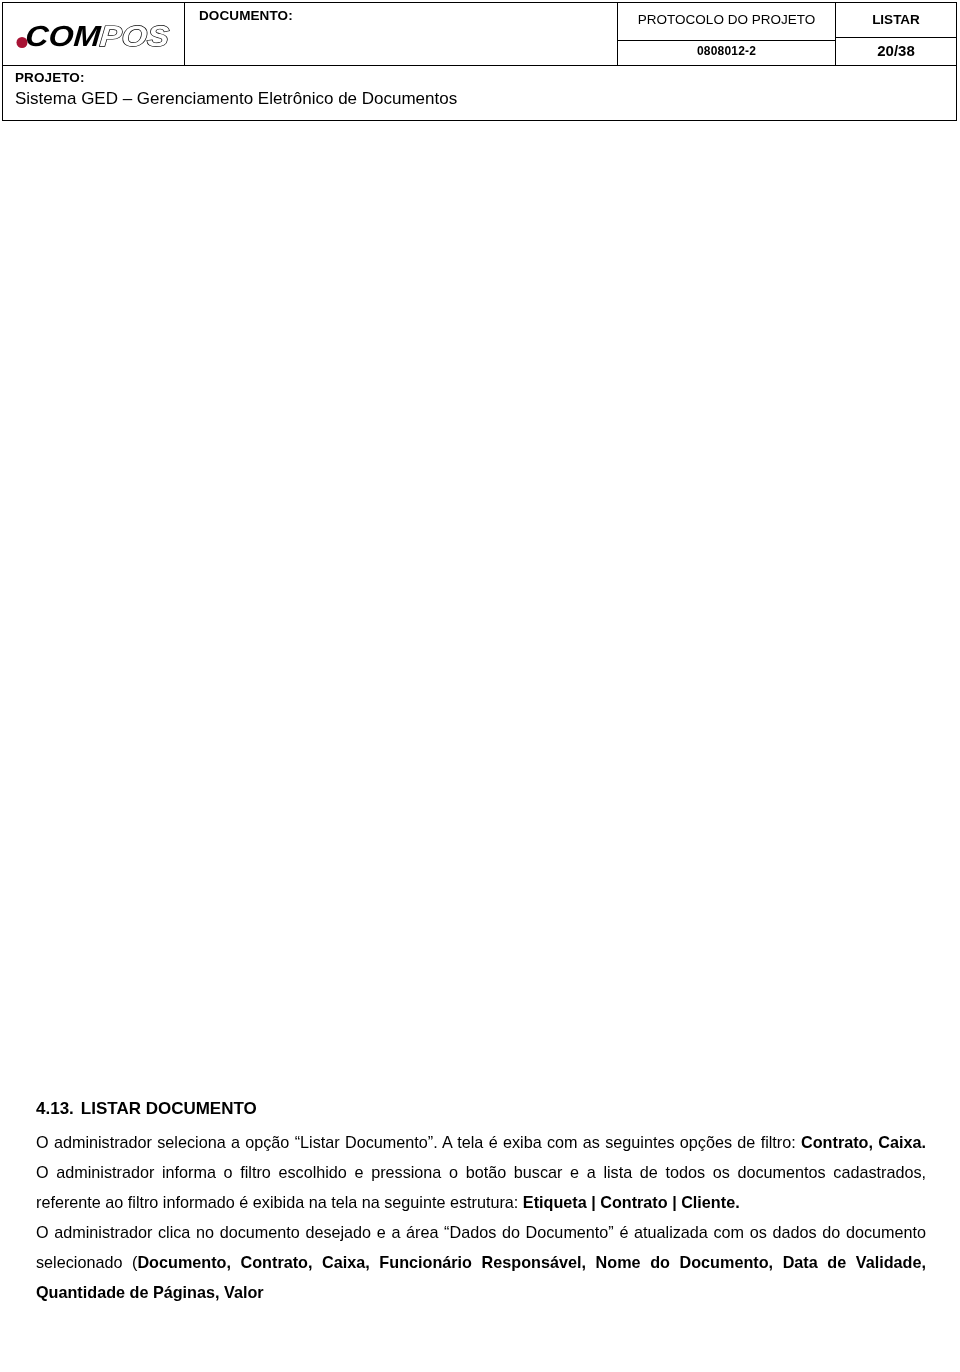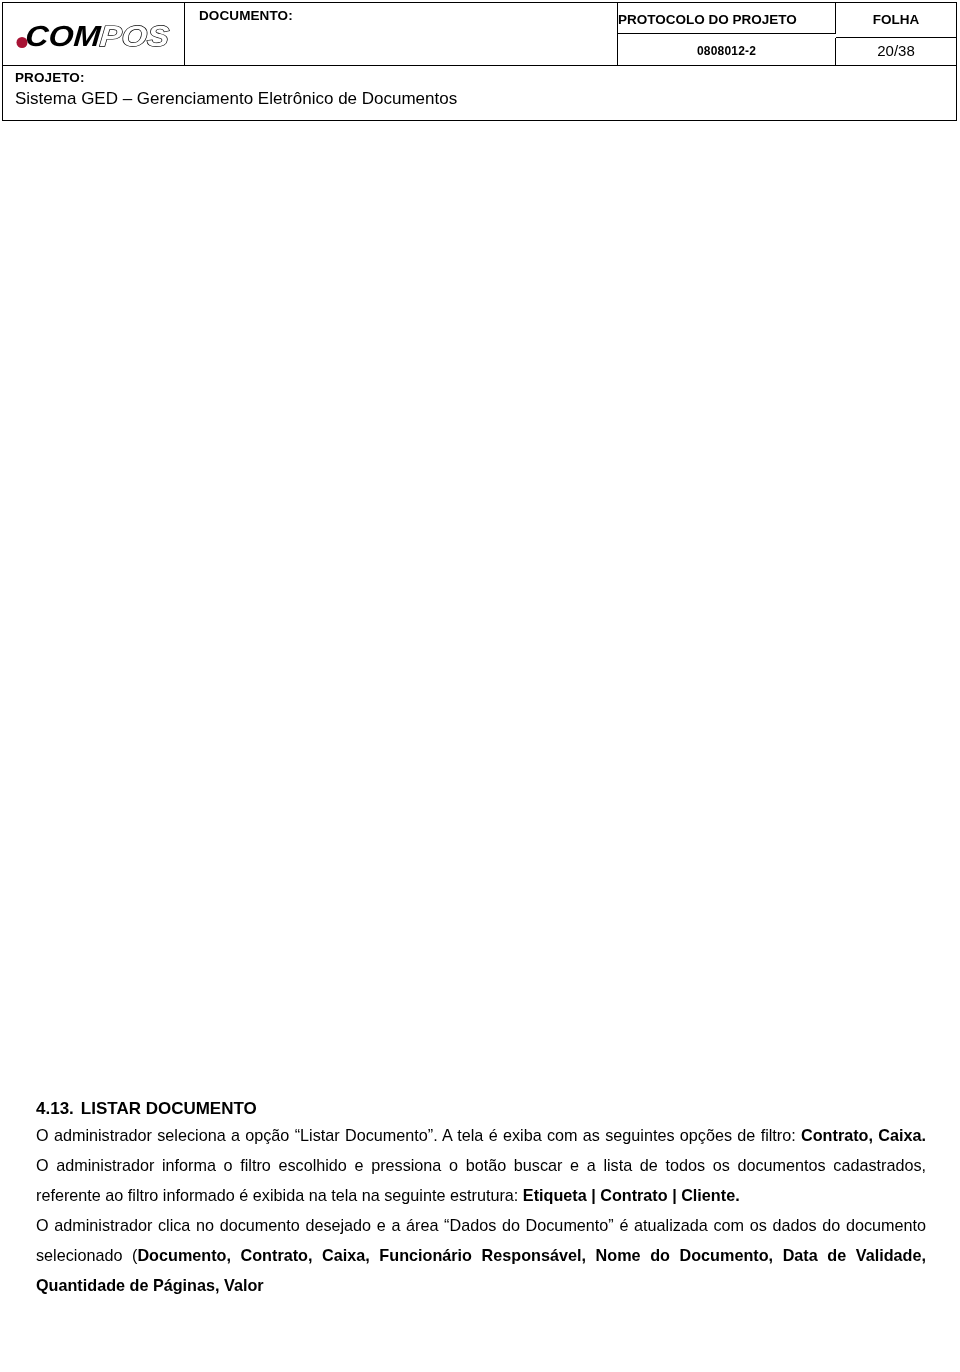--- a/index.html
+++ b/index.html
@@ -9,46 +9,46 @@
 
   
   .hdr{position:absolute;left:2px;top:2px;width:955px;}
   .hdr-row1{position:relative;height:64px;}
   .hdr-logo{position:absolute;left:0;top:0;width:183px;height:64px;
             border:1.6px solid #000;box-sizing:border-box;}
   .hdr-doc{position:absolute;left:183px;top:0;width:433px;height:64px;
            border:1.6px solid #000;border-left:none;box-sizing:border-box;padding:4px 0 0 14px;}
   .hdr-doc-label{font-size:13.5px;font-weight:bold;color:#000;line-height:17px;letter-spacing:0.1px;}
   .hdr-doc-value{font-size:16px;color:#000;line-height:22px;margin-top:1px;}
-  .hdr-prot{position:absolute;left:616px;top:0;width:218px;height:32px;
+  .hdr-prot{position:absolute;left:616px;top:0;width:218px;height:39px;
             border:1.6px solid #000;border-left:none;box-sizing:border-box;
-            font-size:13.5px;font-weight:bold;line-height:34px;}
+            text-align:center;font-size:13.5px;font-weight:normal;line-height:34px;}
   .hdr-folha{position:absolute;left:834px;top:0;width:121px;height:36px;
             border:1.6px solid #000;border-left:none;box-sizing:border-box;
             text-align:center;font-size:13.5px;font-weight:bold;line-height:34px;}
   .hdr-protv{position:absolute;left:616px;top:36px;width:218px;height:28px;
             border:1.6px solid #000;border-left:none;border-top:none;box-sizing:border-box;
             text-align:center;font-size:12px;font-weight:bold;line-height:26px;letter-spacing:0.2px;}
   .hdr-folhav{position:absolute;left:834px;top:36px;width:121px;height:28px;
             border:1.6px solid #000;border-left:none;border-top:none;box-sizing:border-box;
-            text-align:center;font-size:15px;font-weight:normal;line-height:26px;}
+            text-align:center;font-size:15px;font-weight:bold;line-height:26px;}
   .hdr-row2{position:absolute;left:0;top:64px;width:955px;height:55px;
             border:1.6px solid #000;border-top:none;box-sizing:border-box;padding:3px 0 0 12px;}
   .hdr-proj-label{font-size:13.5px;font-weight:bold;line-height:17px;letter-spacing:0.1px;}
   .hdr-proj-value{font-size:17px;line-height:24px;margin-top:1px;}
 
   
   .logo{position:absolute;left:12px;top:12px;width:160px;height:40px;}
 
   
   .diagram{position:absolute;left:55px;top:153px;}
 
   
   .sect{position:absolute;left:36px;top:1098px;width:890px;color:#000;}
-  .sect-head{font-size:17px;font-weight:bold;line-height:22px;}
+  .sect-head{font-size:17px;font-weight:bold;line-height:22px;margin-bottom:7px;}
   .sect-head .num{margin-right:7px;}
   .para{font-size:16.2px;line-height:30px;text-align:justify;text-justify:inter-word;}
   .para b{font-weight:bold;}
 </style>
 </head>
 <body>
 
 <div class="page">
 
   <div class="hdr">
@@ -63,21 +63,21 @@
             <text x="173" y="62" font-family="'Liberation Sans',sans-serif" font-size="58" font-weight="bold" font-style="italic" fill="#fff" stroke="#000" stroke-width="2.6" paint-order="stroke" transform="skewX(-4)" textLength="138" lengthAdjust="spacingAndGlyphs">POS</text>
           </g>
         </svg>
       </div>
 
       <div class="hdr-doc">
         <div class="hdr-doc-label">DOCUMENTO:</div>
       </div>
 
       <div class="hdr-prot">PROTOCOLO DO PROJETO</div>
-      <div class="hdr-folha">FOLHA</div>
+      <div class="hdr-folha">LISTAR</div>
       <div class="hdr-protv">0808012-2</div>
       <div class="hdr-folhav">20/38</div>
     </div>
 
     <div class="hdr-row2">
       <div class="hdr-proj-label">PROJETO:</div>
       <div class="hdr-proj-value">Sistema GED – Gerenciamento Eletrônico de Documentos</div>
     </div>
   </div>
 

